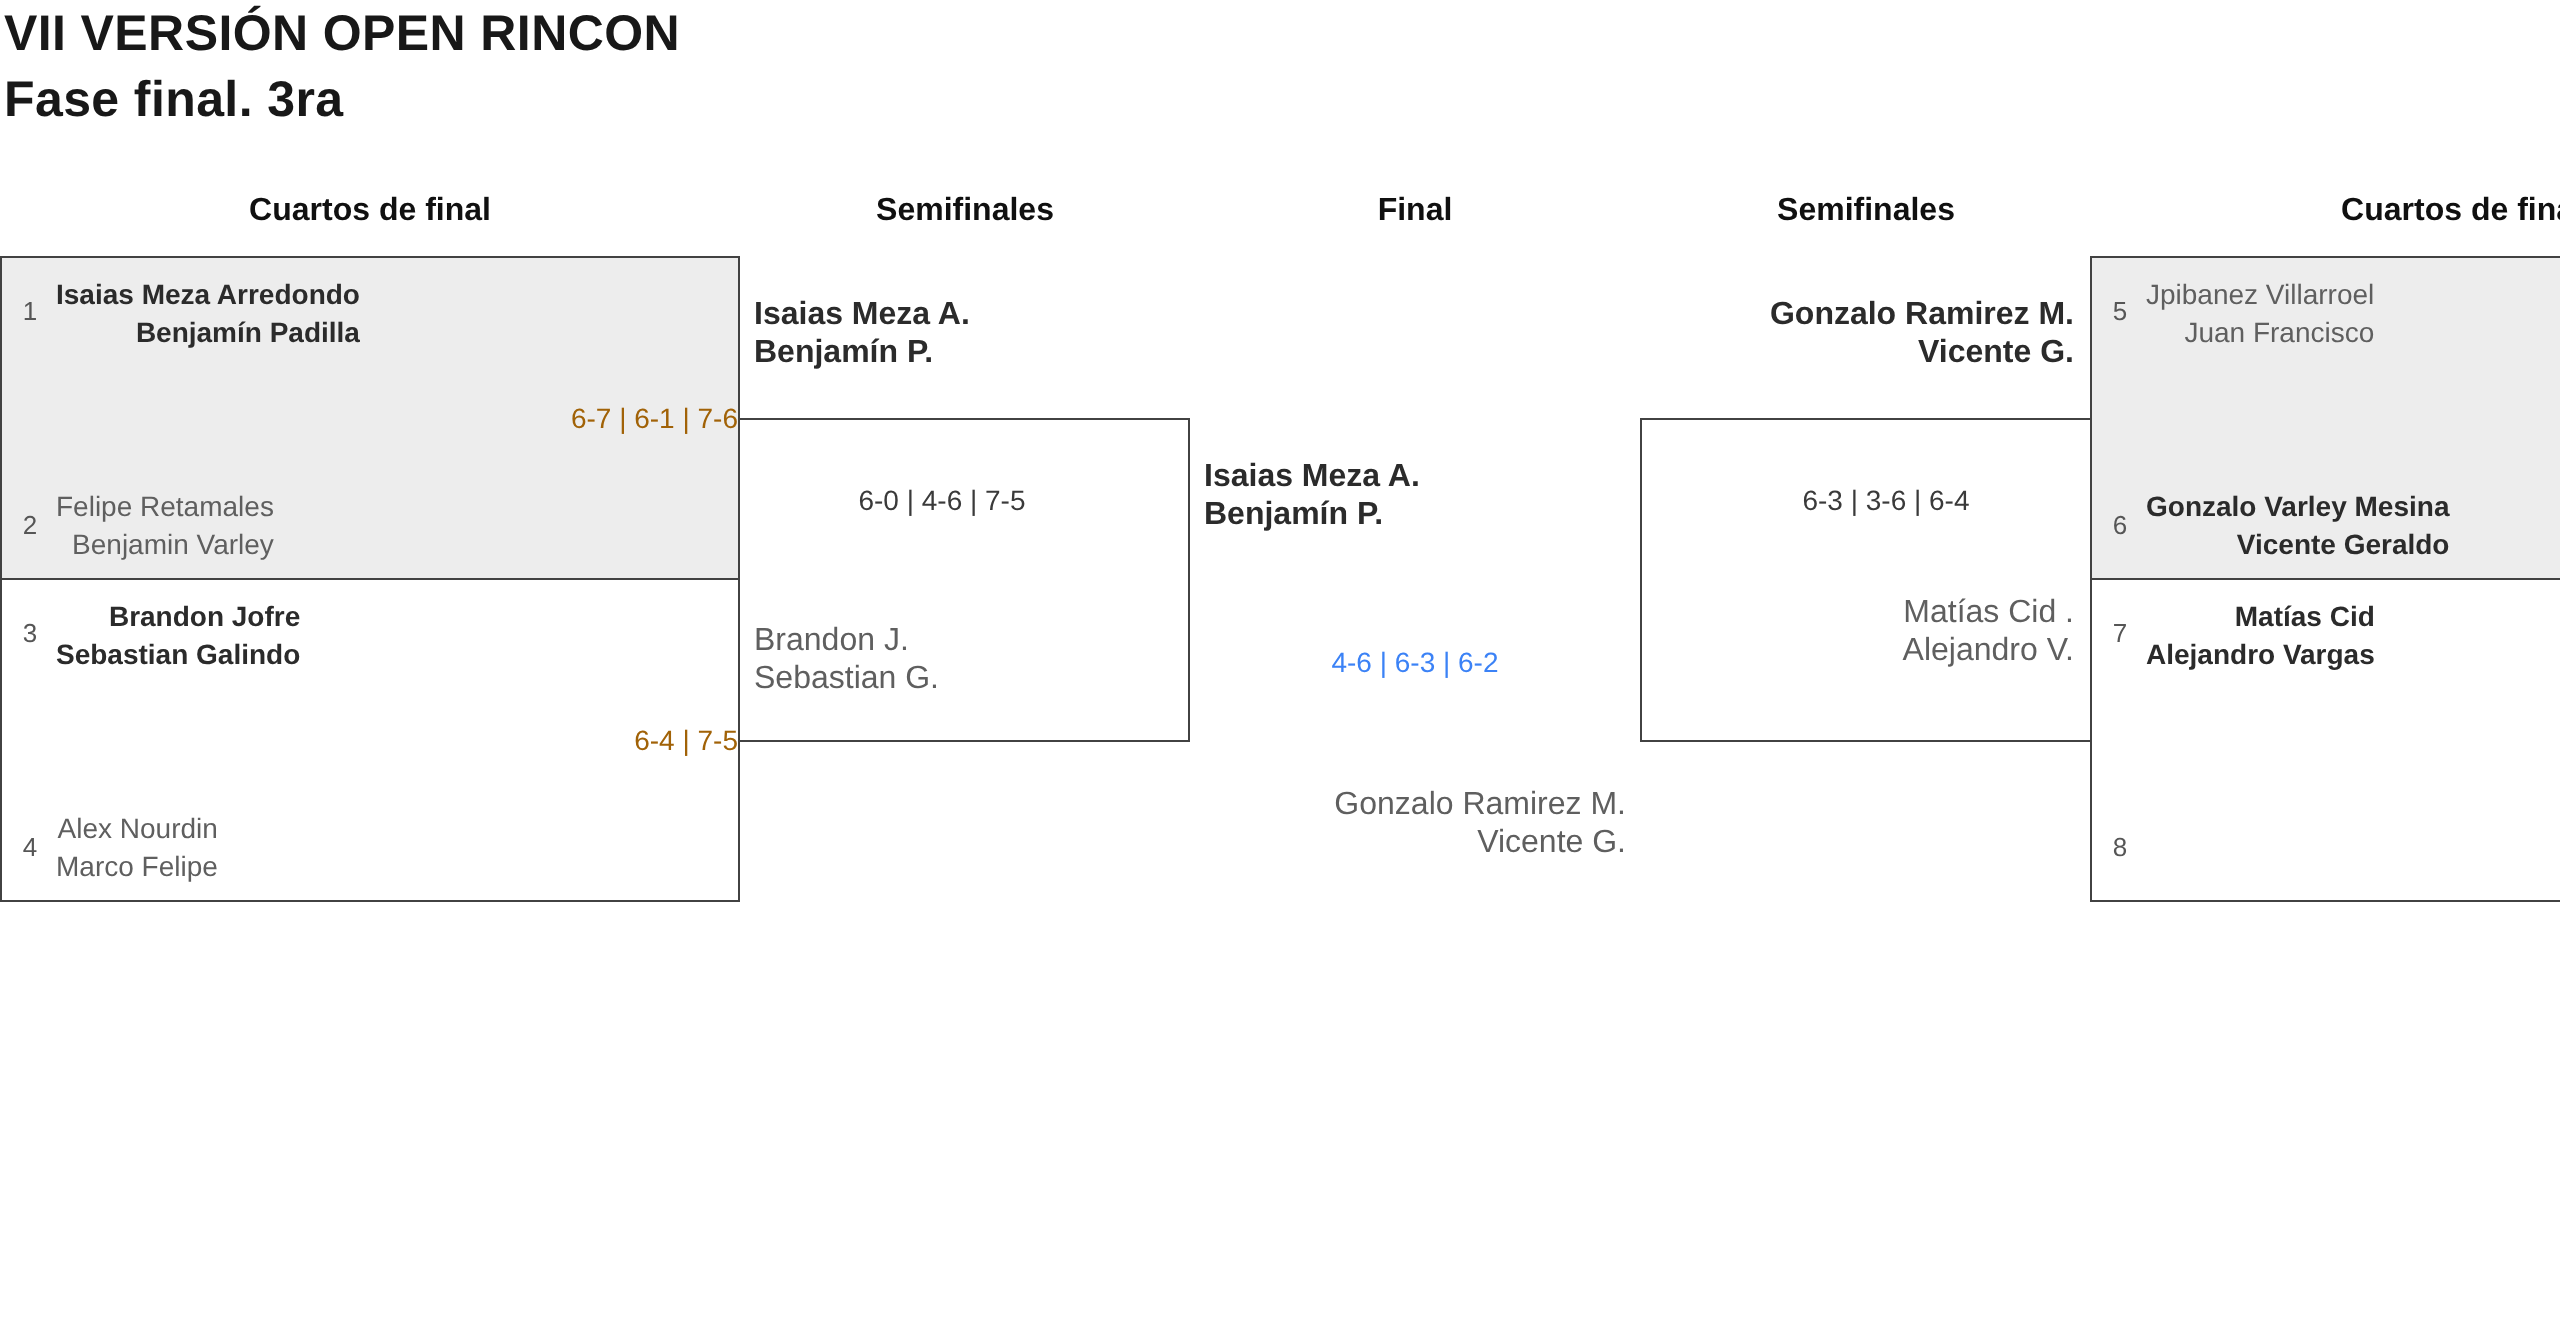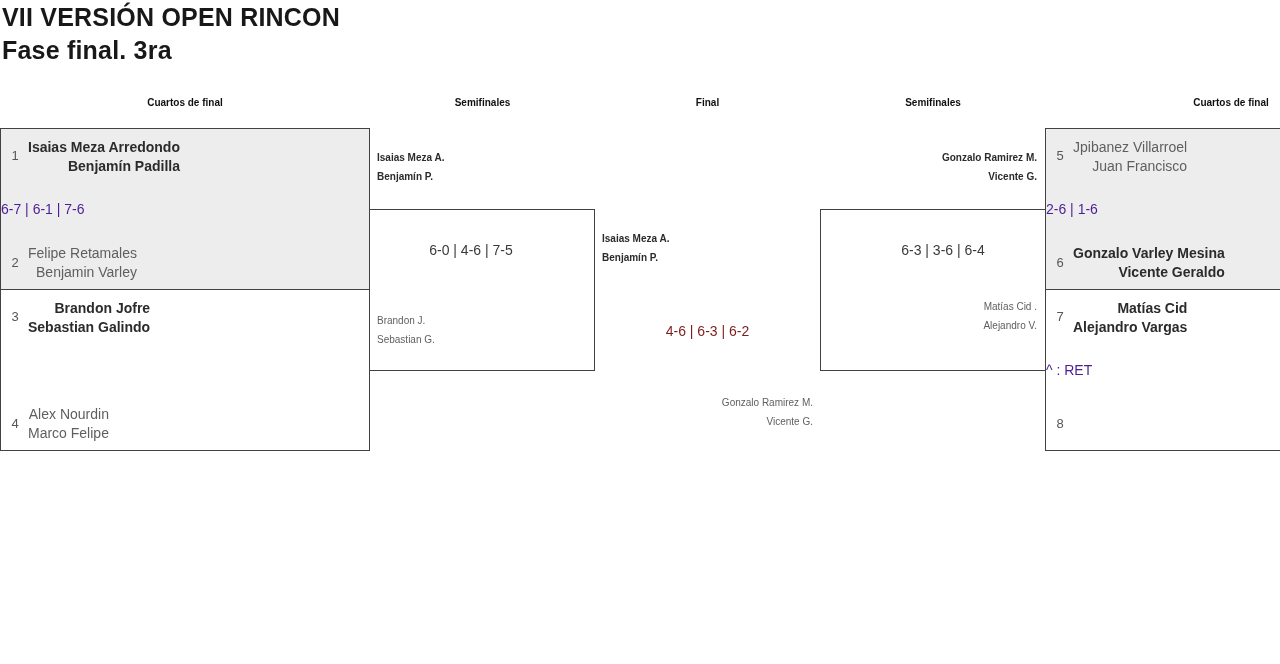--- a/index.html
+++ b/index.html
@@ -10,21 +10,21 @@
   .title-line { position:absolute; left:2px; font-weight:bold; color:#181818; font-size:25px; letter-spacing:0.2px; }
   .title-1 { top:3px; }
   .title-2 { top:36px; }
 
   
   .logo { position:absolute; left:1050px; top:0px; width:228px; height:70px; }
   .dot { position:absolute; border-radius:50%; }
   .logo-text { position:absolute; left:57px; top:-8px; font-size:50px; font-weight:bold; letter-spacing:-2px; }
 
   
-  .col-header { position:absolute; top:97px; font-size:10px; font-weight:bold; color:#101010; text-align:center; }
+  .col-header { position:absolute; top:97px; font-size:16px; font-weight:bold; color:#101010; text-align:center; }
   .hdr-qf-left  { left:0;      width:370px; }
   .hdr-sf-left  { left:370px;  width:225px; }
   .hdr-final    { left:595px;  width:225px; }
   .hdr-sf-right { left:820px;  width:226px; }
   .hdr-qf-right { left:1046px; width:370px; }
 
   
   .box { position:absolute; box-sizing:border-box; border:1px solid #424242; background:#fff; }
   .box-fill { background:#ededed; }
   .box-qf1 { left:0px;    top:128px; width:370px; height:162px; }
@@ -34,35 +34,35 @@
   .box-qf3 { left:1045px; top:128px; width:371px; height:162px; }
   .box-qf4 { left:1045px; top:289px; width:371px; height:162px; }
 
   
   .seed { position:absolute; left:6px; width:16px; text-align:center; font-size:13px; color:#565656; }
   .seed-top { top:19px; }
   .seed-bot { top:126px; }
   .team { position:absolute; left:27px; font-size:14px; line-height:19px; white-space:nowrap;text-align:right; }
   .team-top { top:9px; }
   .team-bot { top:115px; }
-  .score { position:absolute; left:0; width:100%; text-align:left; font-size:14px; color:#4c1d95; top:72px; white-space:nowrap; }
+  .score { position:absolute; left:0; width:100%; text-align:right; font-size:14px; color:#a16207; top:72px; white-space:nowrap; }
 
   .winner { font-weight:bold; color:#2b2b2b; }
   .loser  { color:#5f5f5f; }
 
   
-  .ftext { position:absolute; font-size:10px; line-height:19px; white-space:nowrap; }
+  .ftext { position:absolute; font-size:16px; line-height:19px; white-space:nowrap; }
   .sfl-p1 { left:377px; top:148px; }
   .sfl-score { left:369px; width:204px; text-align:center; top:241px; font-size:14px; color:#3a3a3a; }
   .sfl-p2 { left:377px; top:311px; }
   .sfr-p1 { left:820px; width:217px; text-align:right; top:148px; }
   .sfr-score { left:820px; width:246px; text-align:center; top:241px; font-size:14px; color:#3a3a3a; }
   .sfr-p2 { left:820px; width:217px; text-align:right; top:297px; }
   .fin-p1 { left:602px; top:229px; }
-  .fin-score { left:595px; width:225px; text-align:center; top:322px; font-size:14px; color:#7f1d1d; }
+  .fin-score { left:595px; width:225px; text-align:center; top:322px; font-size:14px; color:#3b82f6; }
   .fin-p2 { left:595px; width:218px; text-align:right; top:393px; }
 </style>
 </head>
 <body>
 
 <div class="page">
 
   <div class="title-line title-1">VII VERSIÓN OPEN RINCON</div>
   <div class="title-line title-2">Fase final. 3ra</div>
 
@@ -86,20 +86,21 @@
     </div>
     <div class="seed seed-bot">2</div>
   </div>
 
   <div class="box box-qf2">
     <div class="seed seed-top">3</div>
     <div class="team team-top winner">
       <div>Brandon Jofre</div>
       <div>Sebastian Galindo</div>
     </div>
+    <div class="score">6-4 | 7-5</div>
     <div class="team team-bot loser">
       <div>Alex Nourdin</div>
       <div>Marco Felipe</div>
     </div>
     <div class="seed seed-bot">4</div>
   </div>
 
   <div class="box box-sfl"></div>
   <div class="ftext sfl-p1 winner">
     <div>Isaias Meza A.</div>

